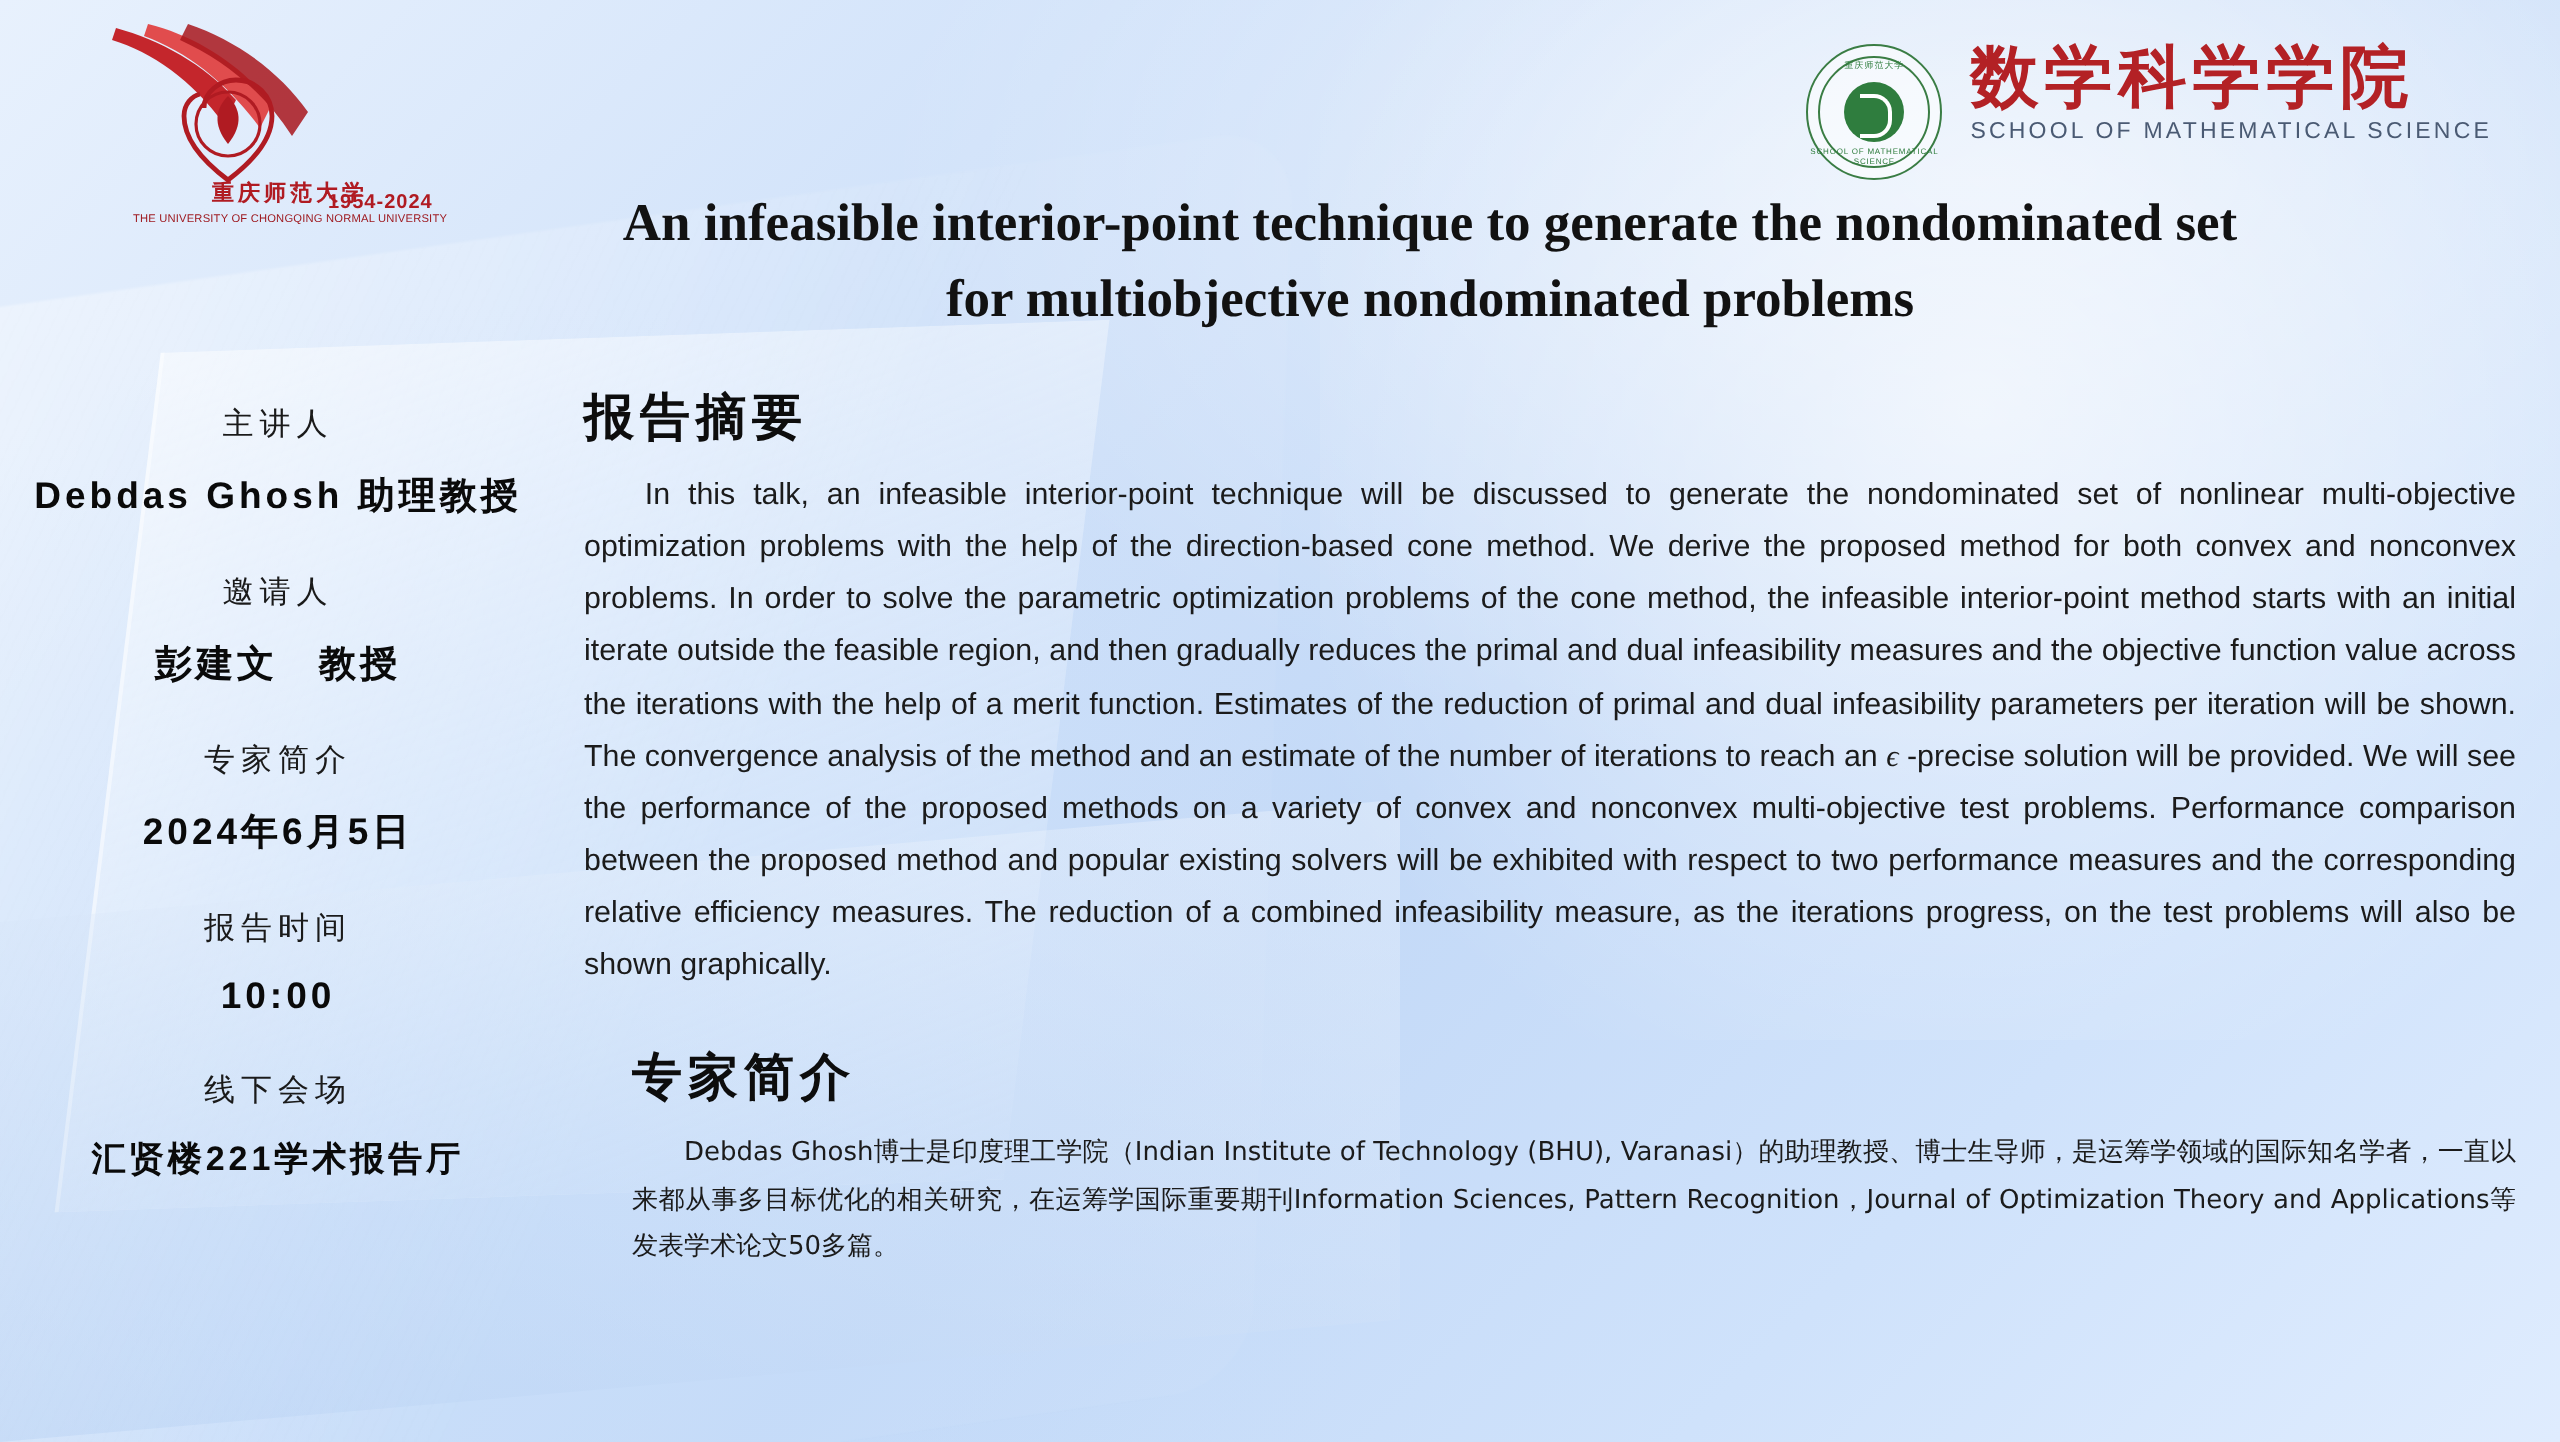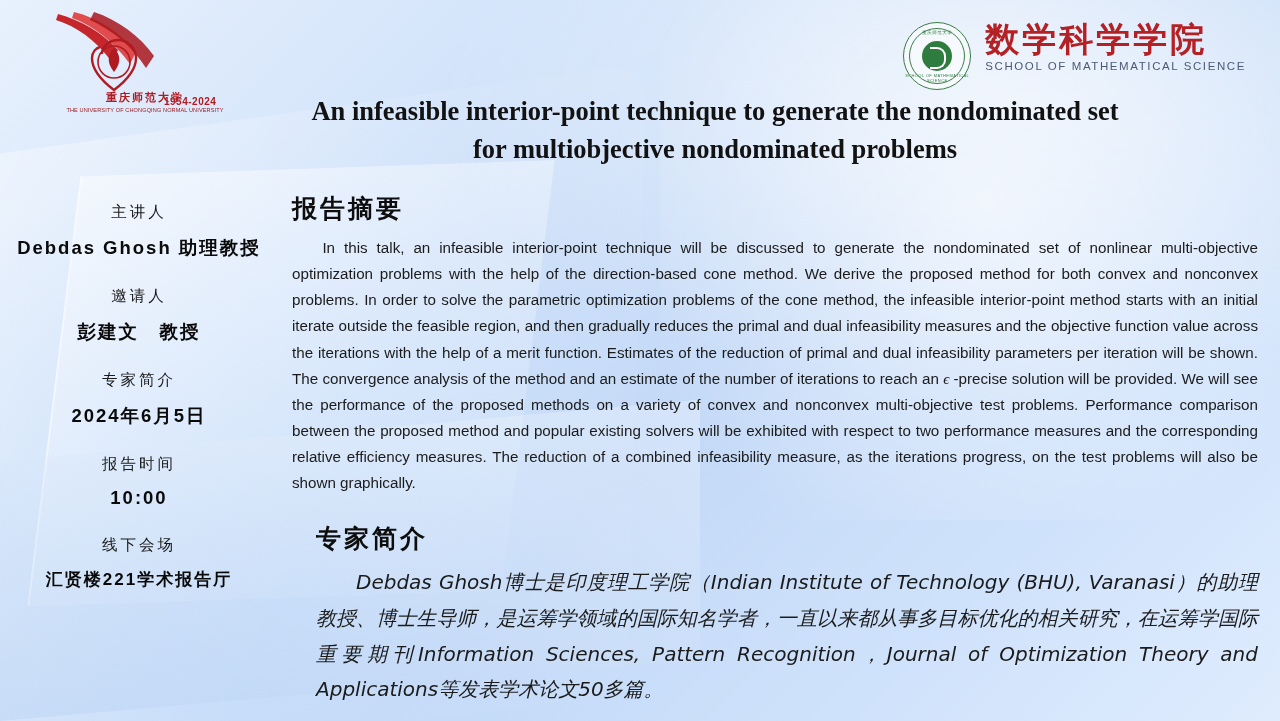--- a/index.html
+++ b/index.html
@@ -257,27 +257,26 @@
     text-align: justify;
     text-indent: 2em;
     font-family: "Liberation Sans", sans-serif;
   }
   .body-text .eps {
     font-family: "Liberation Serif", serif;
     font-style: italic;
   }
   .bio-block { margin-top: 14px; margin-left: 24px; }
   .bio-text {
-    font-size: 20px;
+    font-size: 13px;
     line-height: 1.78;
     color: #1b1b1b;
     text-align: justify;
     text-indent: 2em;
     font-family: "DejaVu Sans", sans-serif;
-    font-style: italic;
   }
   .heading-gap { margin-top: 26px; }
 </style>
 </head>
 <body>
 
 <div class="poster">
 
   <div class="deco-glow"></div>
   <div class="deco-sweep"></div>

